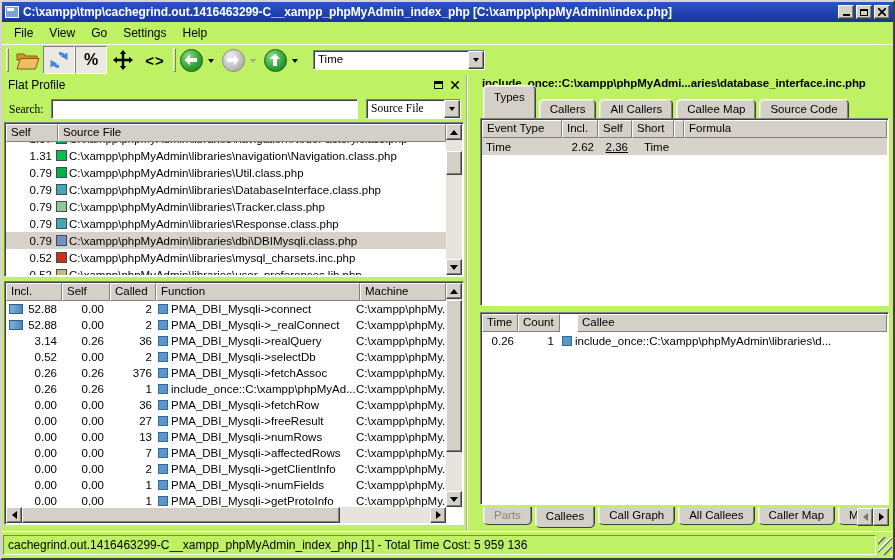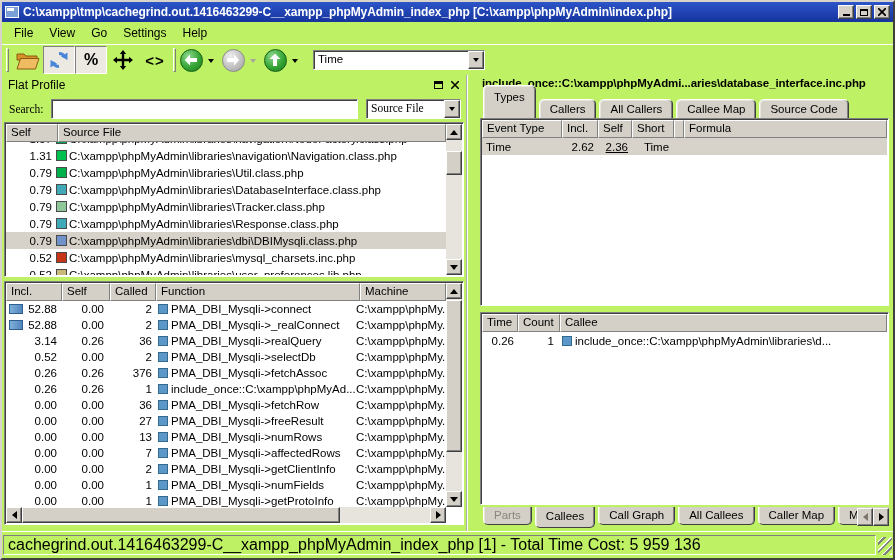--- a/index.html
+++ b/index.html
@@ -130,21 +130,21 @@
   .t-mini { width:7px; } .t-formula { flex:1; }
   .trow { position:absolute; top:19px; left:1px; right:1px; height:17px; background:#d7d3ca;
     display:flex; align-items:center; white-space:nowrap; }
   .c-et { width:80px; padding-left:4px; flex:none; }
   .c-ti { width:36px; text-align:right; padding-right:4px; flex:none; }
   .c-ts { width:34px; text-align:right; padding-right:4px; flex:none;text-decoration:underline; }
   .c-tsh { width:49px; text-align:center; flex:none; }
   .c-tf { flex:1; padding-left:4px; }
 
   .callees-tbl { flex:1; margin-top:6px; margin-bottom:2px; }
-  .cl-time { width:36px; } .cl-count { width:42px; } .cl-callee { flex:1; }
+  .cl-time { width:36px; } .cl-count { width:42px; } .cl-callee { flex:1;margin-left:17px; }
   .crow { position:absolute; top:19px; left:1px; right:1px; height:17px; background:#fff;
     display:flex; align-items:center; white-space:nowrap; }
   .c-cltime { width:36px; text-align:right; padding-right:4px; flex:none; }
   .c-clcount { width:42px; text-align:right; padding-right:6px; flex:none; }
   .c-clcallee { flex:1; display:flex; align-items:center; overflow:hidden; }
 
   .bottom-tabs { height:24px; flex:none; display:flex; align-items:flex-start; padding-left:3px;
     position:relative; overflow:hidden; }
   .btab { height:18px; padding:2px 10px 3px; background:#d4d0c8; margin-right:3px; white-space:nowrap; flex:none;
     border:1px solid #404040; border-top:none; border-left-color:#fff;
@@ -152,21 +152,21 @@
   .btab.active { height:21px; padding-top:3px; }
   .btab.disabled { color:#8a867e; }
   .tabscroll { position:absolute; right:0; top:1px; display:flex; }
   .tabscroll .sb-btn { height:18px; }
   .tri-left.dim { border-right-color:#7a766e; }
 
   
   .statusbar { height:27px; flex:none; border-top:1px solid #fff; display:flex; align-items:center;
     padding:3px 1px 3px 1px; gap:2px; }
   .status-field { flex:1; height:20px; border:1px solid; border-color:#808080 #fff #fff #808080;
-    display:flex; align-items:center; padding:0 4px; white-space:nowrap; overflow:hidden; font-size:16px; }
+    display:flex; align-items:center; padding:0 4px; white-space:nowrap; overflow:hidden; font-size:12px; }
   .resize-grip { width:14px; height:18px; align-self:flex-end; flex:none;
     background:repeating-linear-gradient(135deg, transparent 0 3px, #fff 3px 4px, #808080 4px 6px); }
 </style>
 </head>
 <body>
 
 <div class="window">
 
   <div class="titlebar">
     <span class="app-icon"></span>

